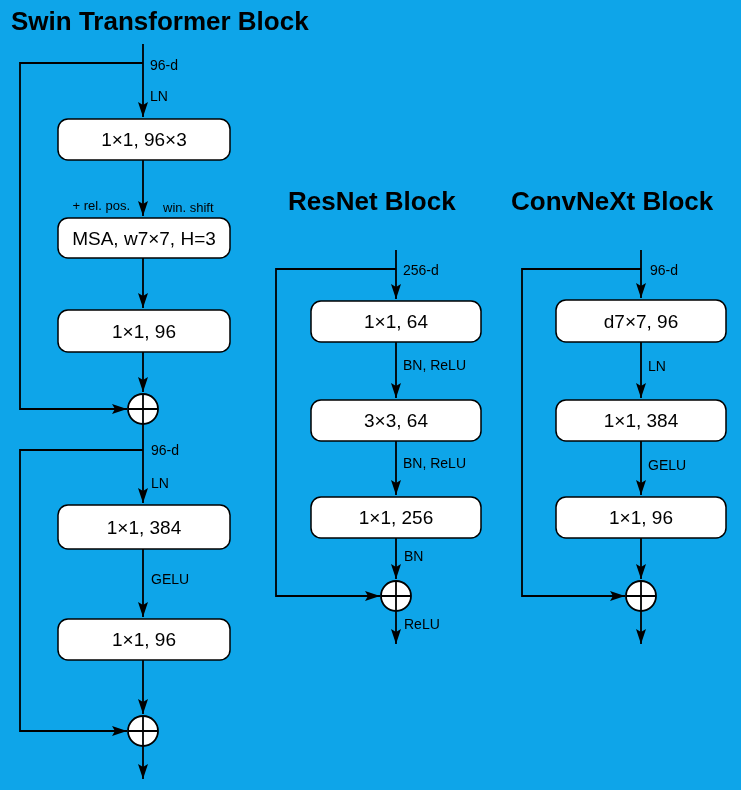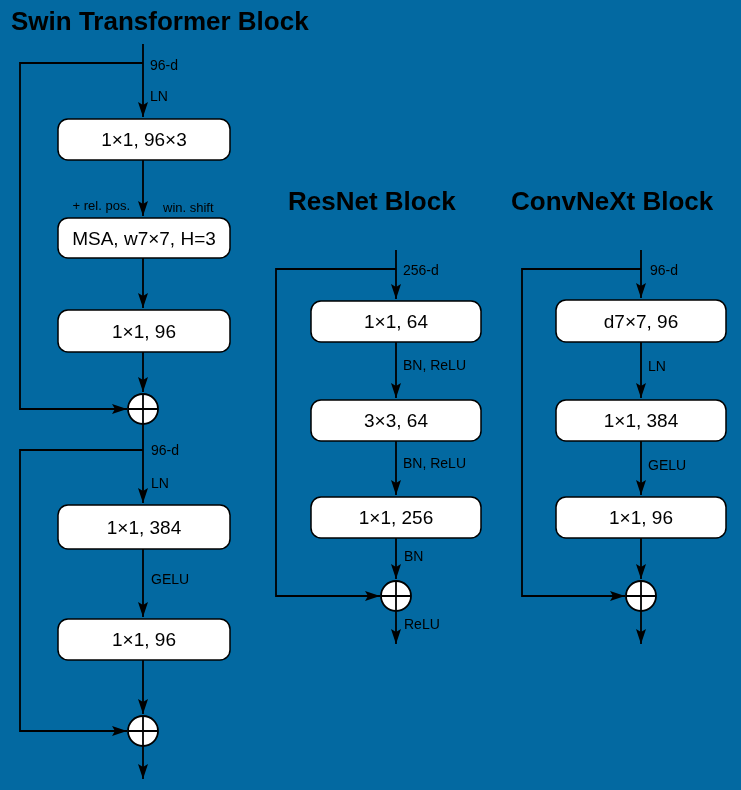--- a/index.html
+++ b/index.html
@@ -4,21 +4,21 @@
 <style>
   html, body {
     margin: 0;
     padding: 0;
     background: #ffffff;
   }
   .canvas {
     position: relative;
     width: 741px;
     height: 790px;
-    background: #0369a1;
+    background: #0ea5e9;
     overflow: hidden;
   }
   svg text {
     fill: #000000;
     font-family: "Liberation Sans", sans-serif;
   }
   .title {
     font-size: 26px;
     font-weight: 700;
   }

